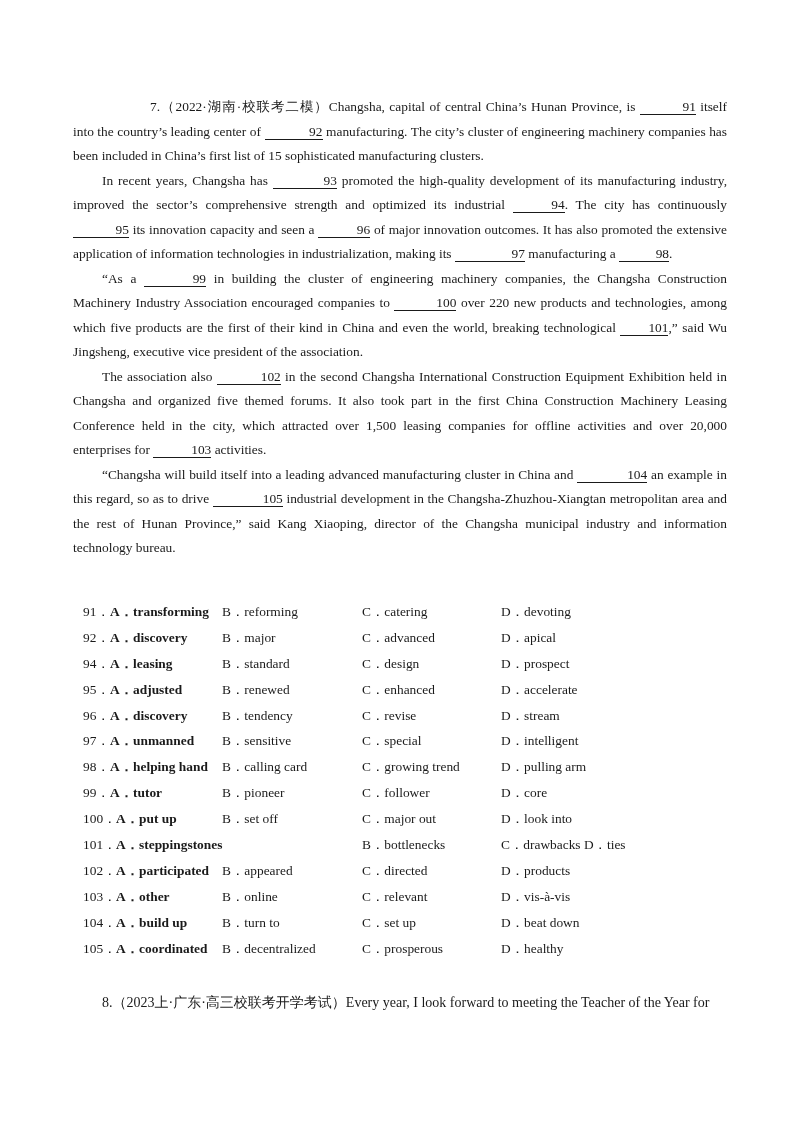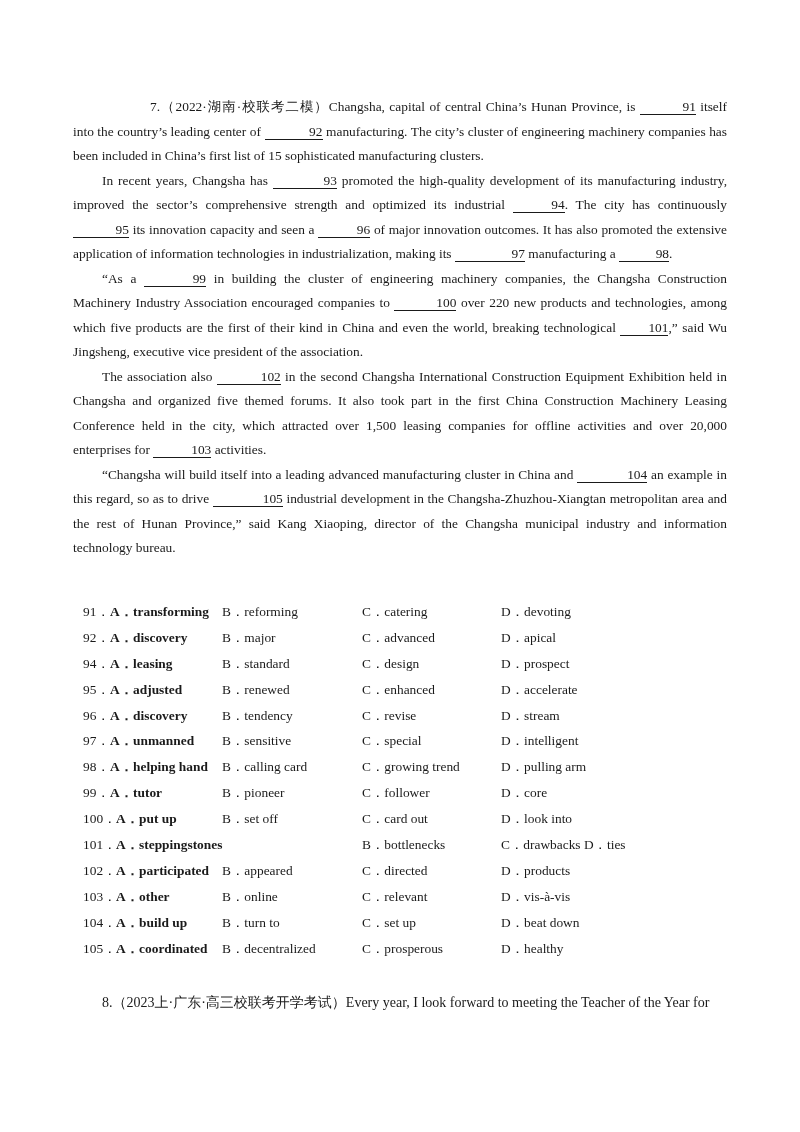--- a/index.html
+++ b/index.html
@@ -87,21 +87,21 @@
       <span class="c-num">99．</span>
       <span class="c-a">A．tutor</span>
       <span class="c-b">B．pioneer</span>
       <span class="c-c">C．follower</span>
       <span class="c-d">D．core</span>
     </div>
   <div class="opt-row">
       <span class="c-num">100．</span>
       <span class="c-a wide">A．put up</span>
       <span class="c-b">B．set off</span>
-      <span class="c-c">C．card out</span>
+      <span class="c-c">C．major out</span>
       <span class="c-d">D．look into</span>
     </div>
   <div class="opt-row">
       <span class="c-num">101．</span>
       <span class="c-a wide">A．steppingstones</span>
       <span class="c-b"></span>
       <span class="c-c">B．bottlenecks</span>
       <span class="c-d">C．drawbacks D．ties</span>
     </div>
   <div class="opt-row">

